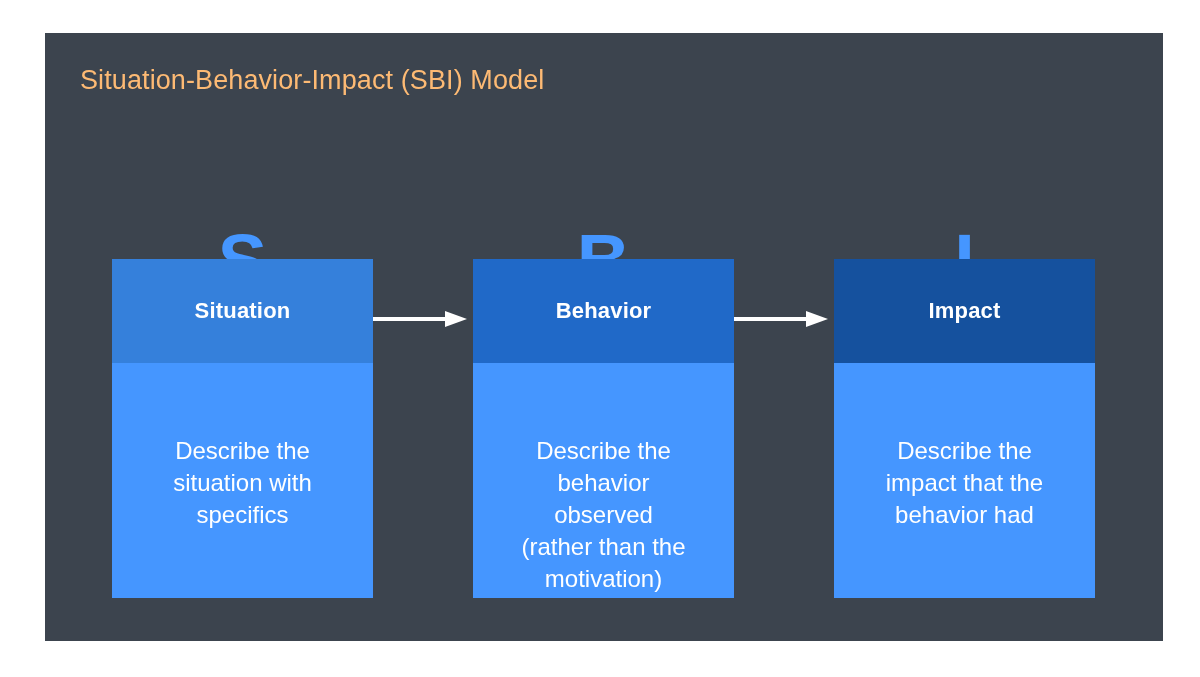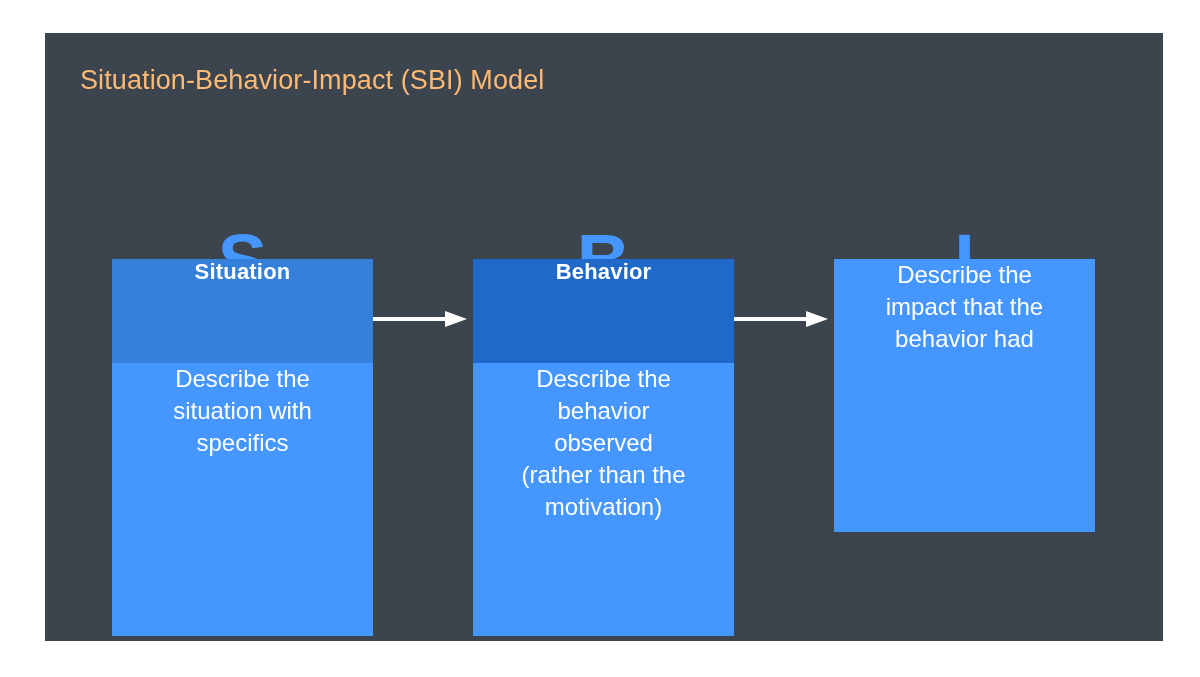--- a/index.html
+++ b/index.html
@@ -63,35 +63,37 @@
     left: 0;
     top: 33px;
     width: 261px;
     height: 377px;
     overflow: hidden;
   }
 
   .card-header {
     height: 104px;
     display: flex;
+    align-items: center;
     justify-content: center;
   }
   .card-header-label {
     font-size: 22px;
     font-weight: 700;
     color: #ffffff;
     letter-spacing: 0.2px;
   }
 
   .card-body {
-    height: 273px;
+    height: 235px;
     background: #4596ff;
     display: flex;
     align-items: flex-start;
     justify-content: center;
+    padding-top: 72px;
     box-sizing: border-box;
   }
   .card-body-text {
     font-size: 24px;
     line-height: 32px;
     color: #ffffff;
     text-align: center;
     padding: 0 8px;
     white-space: pre-line;
   }
@@ -168,20 +170,23 @@
   </div>
 
   <div class="arrow arrow-1">
     <div class="arrow-line"></div>
     <div class="arrow-head"></div>
   </div>
 
   <div class="column col-2">
     <div class="big-letter">I</div>
     <div class="card">
+      <div class="card-header" style="background:#15519e;">
+        <span class="card-header-label">Impact</span>
+      </div>
       <div class="card-body">
         <span class="card-body-text">Describe the
 impact that the
 behavior had</span>
       </div>
     </div>
   </div>
 
 </div>
 

